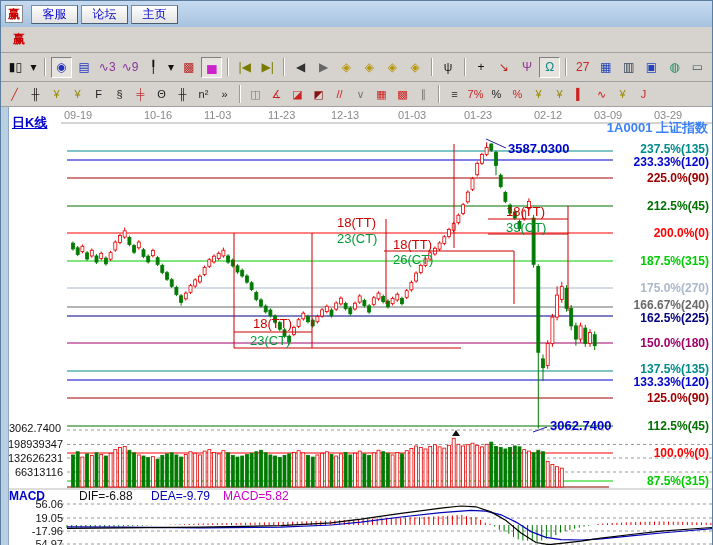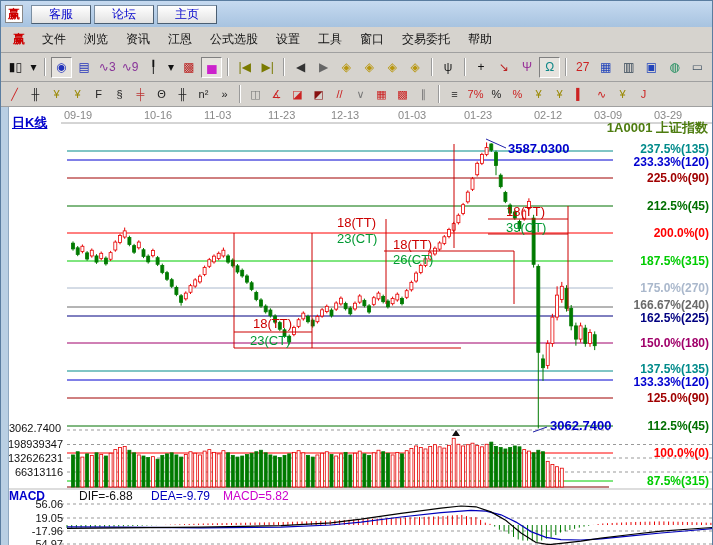--- a/index.html
+++ b/index.html
@@ -4,61 +4,60 @@
 <style>
   * { margin:0; padding:0; box-sizing:border-box; }
   html,body { width:713px; height:545px; overflow:hidden; }
   body { font-family:"Liberation Sans","DejaVu Sans",sans-serif; font-size:12px; background:#d4d0c8; }
   .app { width:713px; height:545px; display:flex; flex-direction:column; border:1px solid #5a7da0; }
 
   
   .titlebar { height:26px; background:linear-gradient(#c6daf0,#a7c3e0); display:flex; align-items:center; padding:0 4px; gap:5px; flex:0 0 26px; }
   .logo { width:18px; height:18px; background:#fff; border:1px solid #888; color:#cc0000; font-weight:bold; font-size:12px; display:flex; align-items:center; justify-content:center; }
   .title-text { color:#111; font-size:12px; white-space:nowrap; flex:1 1 auto; overflow:hidden; }
-  .win-btn { width:60px; height:19px; background:linear-gradient(#ffffff,#e2e2e2); border:1px solid #7a8ea2; border-right-color:#4a5e72; border-bottom-color:#4a5e72; color:#0000cc; font-size:12px; display:flex; align-items:center; justify-content:center; margin-left:3px; cursor:default; }
+  .win-btn { width:47px; height:19px; background:linear-gradient(#ffffff,#e2e2e2); border:1px solid #7a8ea2; border-right-color:#4a5e72; border-bottom-color:#4a5e72; color:#0000cc; font-size:12px; display:flex; align-items:center; justify-content:center; margin-left:3px; cursor:default; }
 
   
   .menubar { height:26px; background:#d6d3ce; border-bottom:1px solid #a0a0a0; display:flex; align-items:center; padding:0 4px; flex:0 0 26px; }
   .menu-logo { color:#cc0000; font-weight:bold; padding:0 8px; }
   .menu-item { padding:3px 9px; color:#111; cursor:default; }
 
   
   .toolbar { background:#d6d3ce; display:flex; align-items:center; padding:1px 3px; border-bottom:1px solid #a0a0a0; }
   .tb1 { height:29px; flex:0 0 29px; }
   .tb2 { height:25px; flex:0 0 25px; }
   .tbtn { width:21px; height:21px; display:flex; align-items:center; justify-content:center; font-size:12px; border:1px solid transparent; margin:0 1px; cursor:default; overflow:hidden; white-space:nowrap; }
   .tb2 .tbtn { width:19px; height:19px; font-size:11px; }
   .tbtn.narrow { width:11px; }
   .tbtn.active { border-color:#808080 #ffffff #ffffff #808080; background:#e6e3de; }
   .tsep { width:2px; height:18px; border-left:1px solid #9a9a9a; border-right:1px solid #ffffff; margin:0 4px; }
 
   
   .chart-wrap { position:relative; flex:1 1 auto; background:#ffffff; }
   .left-strip { position:absolute; left:0; top:0; width:8px; height:439px; background:#b9cfe3; border-right:1px solid #8fa8c0; }
   .pane-label { position:absolute; left:11px; top:7px; color:#0000cc; font-weight:bold; font-size:13px;text-decoration:underline; }
-  .symbol-label { position:absolute; right:4px; top:12px; color:#4d7c0f; font-weight:bold; font-size:13px; }
+  .symbol-label { position:absolute; right:4px; top:12px; color:#3b82f6; font-weight:bold; font-size:13px; }
   svg text { font-family:"Liberation Sans","DejaVu Sans",sans-serif; }
 </style>
 </head>
 <body>
 
 <div class="app">
 
   <div class="titlebar">
     <div class="logo">赢</div>
     <div id="win-buttons" style="display: flex;">
         <div class="win-btn">客服</div>
         <div class="win-btn">论坛</div>
         <div class="win-btn">主页</div>
       </div>
   </div>
 
   <div class="menubar">
     <span class="menu-logo">赢</span>
-    <span id="menu-items"><span class="menu-item">文件</span><span class="menu-item">浏览</span><span class="menu-item">资讯</span><span class="menu-item">江恩</span><span class="menu-item">公式选股</span><span class="menu-item">设置</span><span class="menu-item">工具</span><span class="menu-item">窗口</span><span class="menu-item">交易委托</span><span class="menu-item">帮助</span></span>
   </div>
 
   <div class="toolbar tb1" id="toolbar-main">
       <div class="tbtn" style="color: rgb(17, 17, 17);">▮▯</div>
       <div class="tbtn narrow" style="color: rgb(17, 17, 17);">▾</div>
       <div class="tsep"></div>
       <div class="tbtn active" style="color: rgb(34, 51, 187);">◉</div>
       <div class="tbtn" style="color: rgb(34, 51, 187);">▤</div>
       <div class="tbtn" style="color: rgb(136, 51, 153);">∿3</div>
       <div class="tbtn" style="color: rgb(136, 51, 153);">∿9</div>

